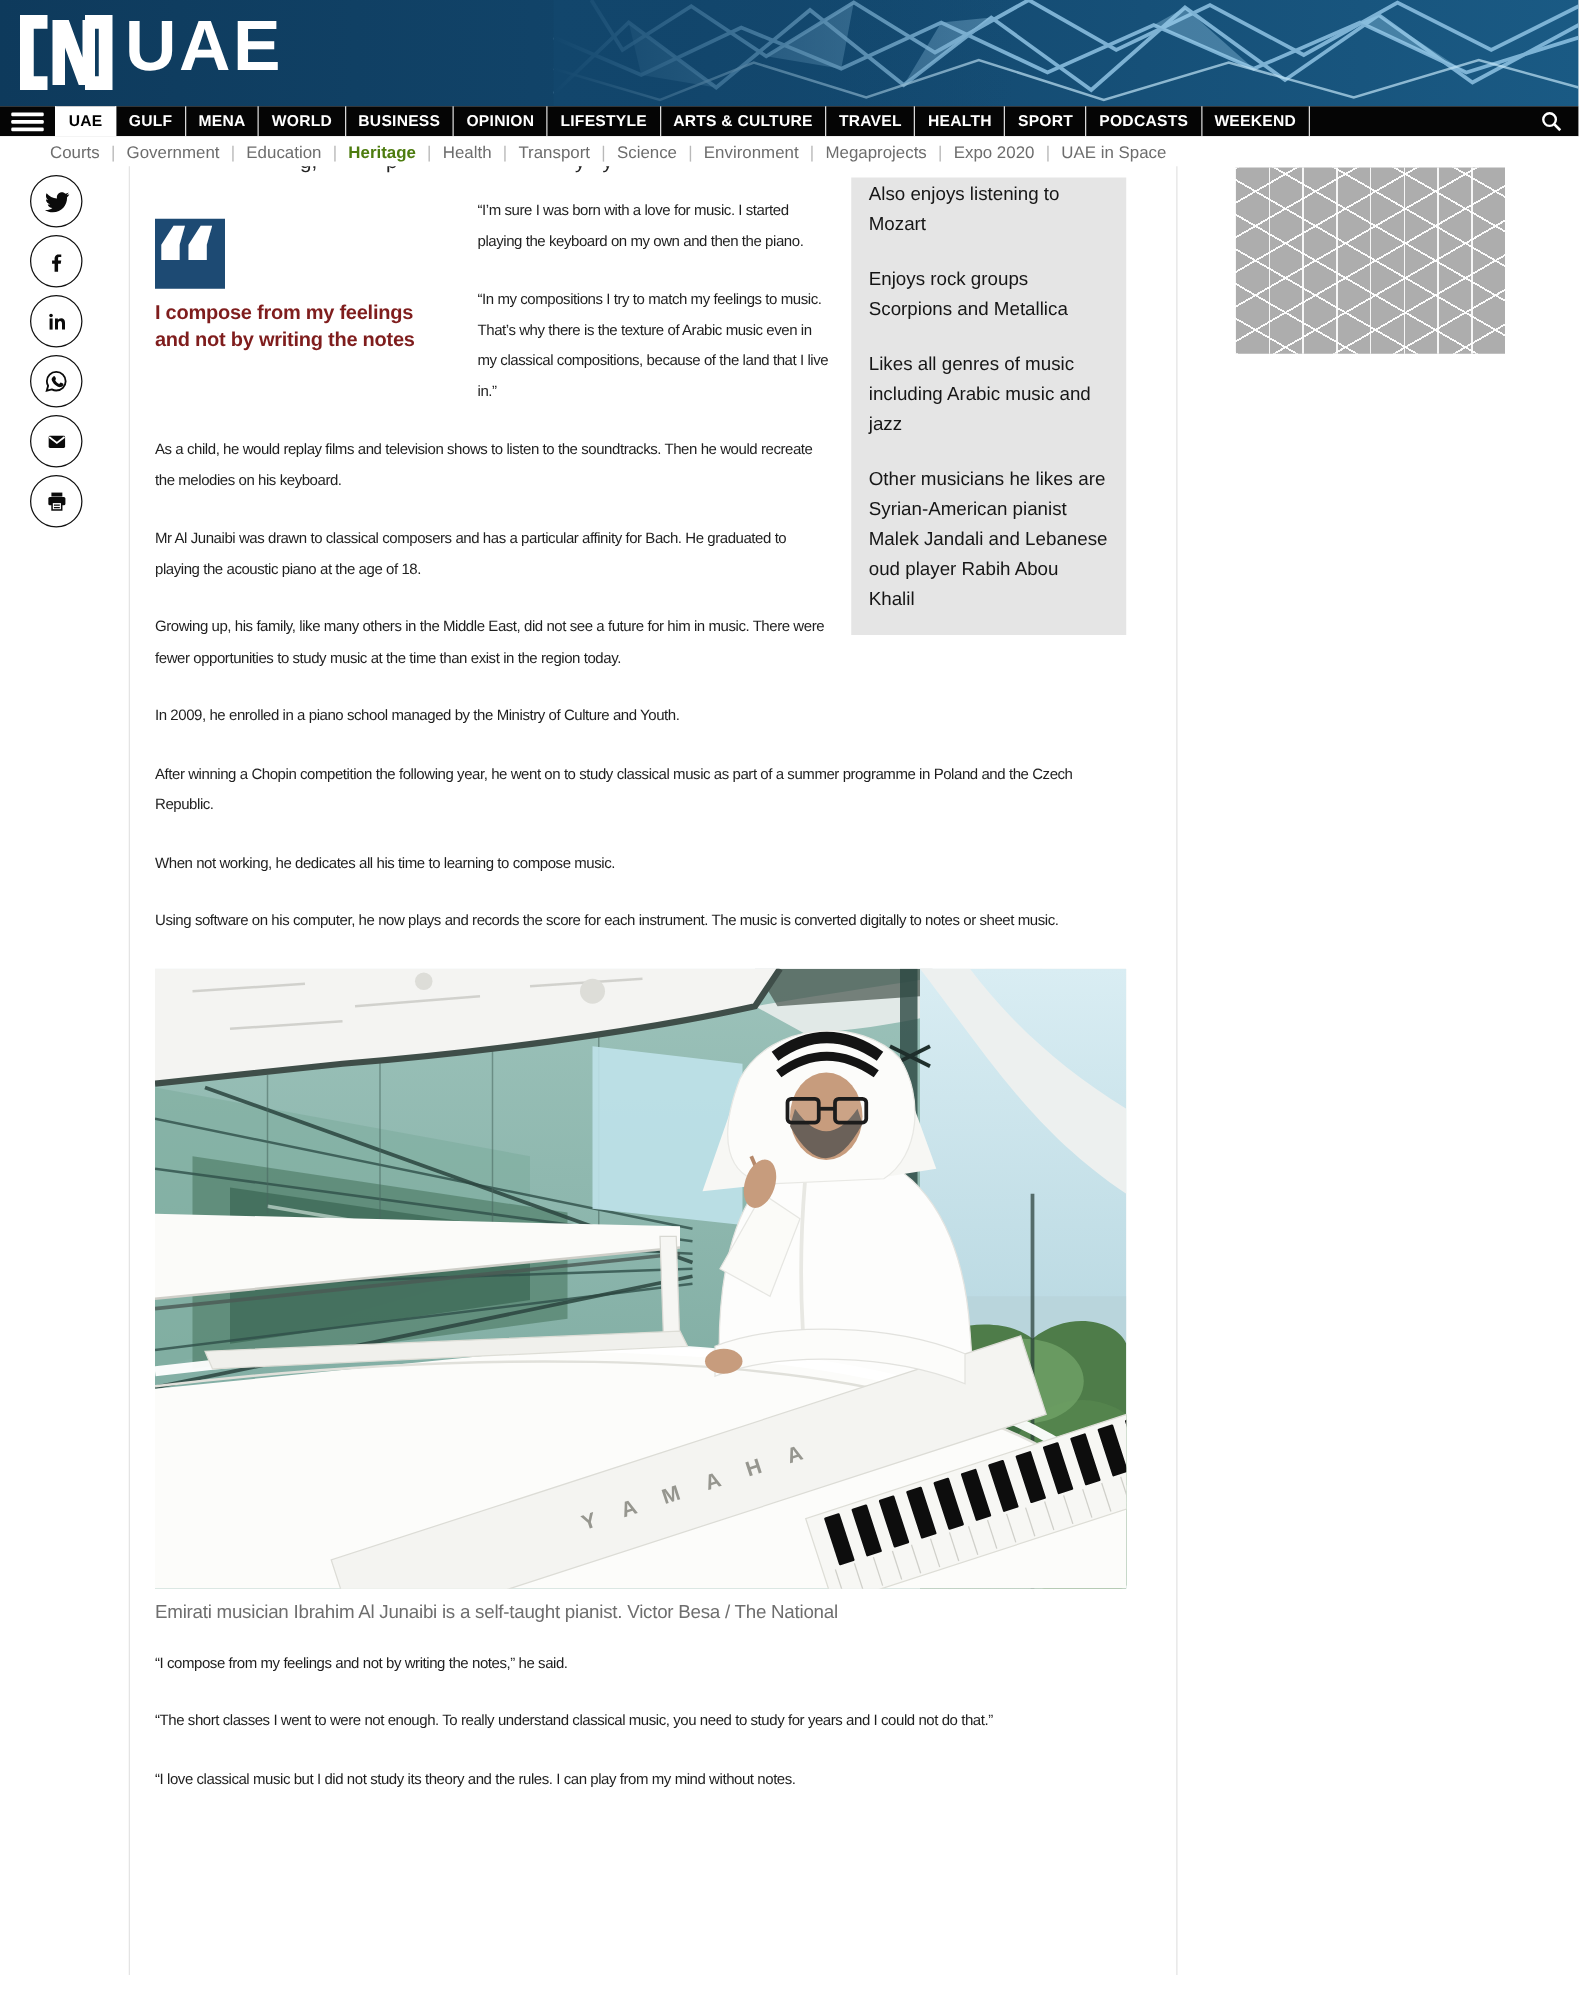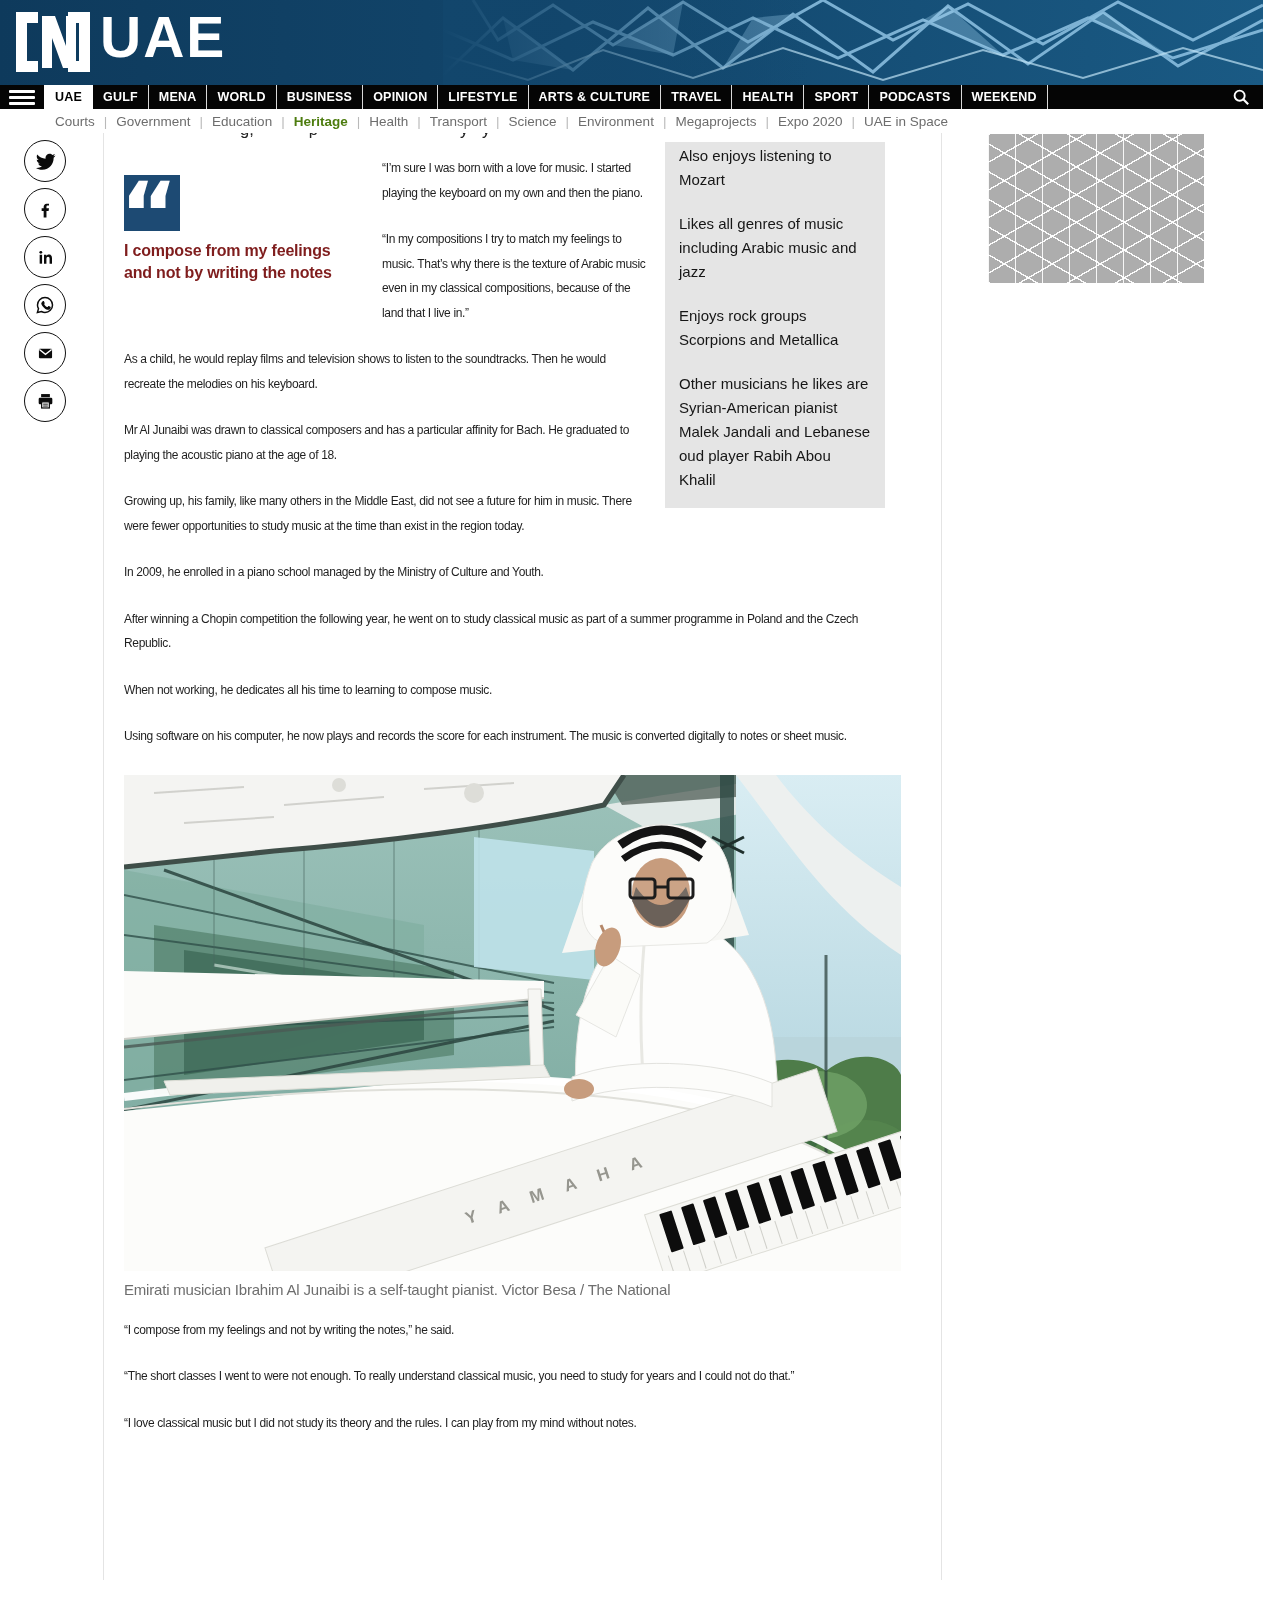--- a/index.html
+++ b/index.html
@@ -24,21 +24,21 @@
   .burger div{width:26px;height:3px;background:#fff;border-radius:1px;}
   .tab{display:flex;align-items:center;padding:0 10px;color:#ffffff;font-size:12.5px;font-weight:700;
        border-right:1px solid rgba(255,255,255,.85);letter-spacing:.2px;white-space:nowrap;
        font-stretch:condensed;cursor:pointer;}
   .tab.active{background:#fff;color:#000;border-left:1px solid rgba(255,255,255,.85);}
   .nav-spacer{flex:1;}
   .search{display:flex;align-items:center;padding-right:13px;cursor:pointer;}
 
   
   .subnav{position:absolute;left:0;top:109px;width:1263px;height:24px;background:#fff;
-          display:flex;align-items:center;padding-left:55px;box-sizing:border-box;
+          display:flex;align-items:center;padding-left:40px;box-sizing:border-box;
           font-size:13.5px;color:#6d6d6d;font-stretch:condensed;}
   .subnav .item{cursor:pointer;white-space:nowrap;}
   .subnav .item.active{color:#4d7c0f;font-weight:700;}
   .subnav .sep{margin:0 9px;color:#b9b9b9;}
 
   
   .share{position:absolute;left:24px;top:140px;display:flex;flex-direction:column;gap:6px;}
   .share .ic{width:40px;height:40px;border:1.7px solid #111;border-radius:50%;
              display:flex;align-items:center;justify-content:center;background:#fff;cursor:pointer;}
 
@@ -50,21 +50,21 @@
       background-image:
         repeating-linear-gradient(30deg,rgba(255,255,255,.95) 0 1.4px,transparent 1.4px 24px),
         repeating-linear-gradient(150deg,rgba(255,255,255,.95) 0 1.4px,transparent 1.4px 24px),
         repeating-linear-gradient(90deg,rgba(255,255,255,.9) 0 1.2px,transparent 1.2px 27px);}
 
   
   .article{position:absolute;left:124px;top:133px;width:777px;}
   .sliver{position:relative;height:9px;overflow:hidden;margin-left:116px;width:360px;}
   .sliver span{position:absolute;left:0;top:-13px;font-size:16.5px;color:#222;white-space:pre;}
 
-  .fact{float:right;width:192px;padding:2px 14px 16px;background:#e5e5e5;margin:0 16px 20px 18px;
+  .fact{float:right;width:192px;padding:2px 14px 16px;background:#e5e5e5;margin:0 0 20px 18px;
         font-size:15px;line-height:24px;color:#161616;font-stretch:condensed;}
   .fact p{margin:0 0 20px;} .fact p:last-child{margin-bottom:0;}
 
   .pq{float:left;width:228px;margin:33px 30px 18px 0;}
   .pq-icon{width:56px;height:56px;background:#1d4a73;position:relative;overflow:hidden;}
   .pq-icon svg{position:absolute;left:-4px;top:-6px;}
   .pq-text{margin-top:9px;font-size:16px;font-weight:700;line-height:22px;color:#7f1d1d;
            letter-spacing:-.2px;font-stretch:condensed;}
 
   .article p.body{font-size:12px;line-height:24.5px;margin:0 0 22px;letter-spacing:-.35px;
@@ -208,22 +208,22 @@
 
   <div class="ad"></div>
 
   <div class="article">
     <div class="sliver">
         <span>g,            p                               y   y</span>
       </div>
 
     <aside class="fact">
       <p>Also enjoys listening to Mozart</p>
+      <p>Enjoys rock groups Scorpions and Metallica</p>
       <p>Likes all genres of music including Arabic music and jazz</p>
-      <p>Enjoys rock groups Scorpions and Metallica</p>
       <p>Other musicians he likes are Syrian-American pianist Malek Jandali and Lebanese oud player Rabih Abou Khalil</p>
     </aside>
 
     <div class="pq">
       <div class="pq-icon">
         <svg width="80" height="80" viewBox="0 0 80 80">
             <text x="0" y="76" font-size="88" fill="#fff" font-family="DejaVu Sans, sans-serif" font-weight="700">“</text>
           </svg>
       </div>
       <div class="pq-text">I compose from my feelings and not by writing the notes</div>

